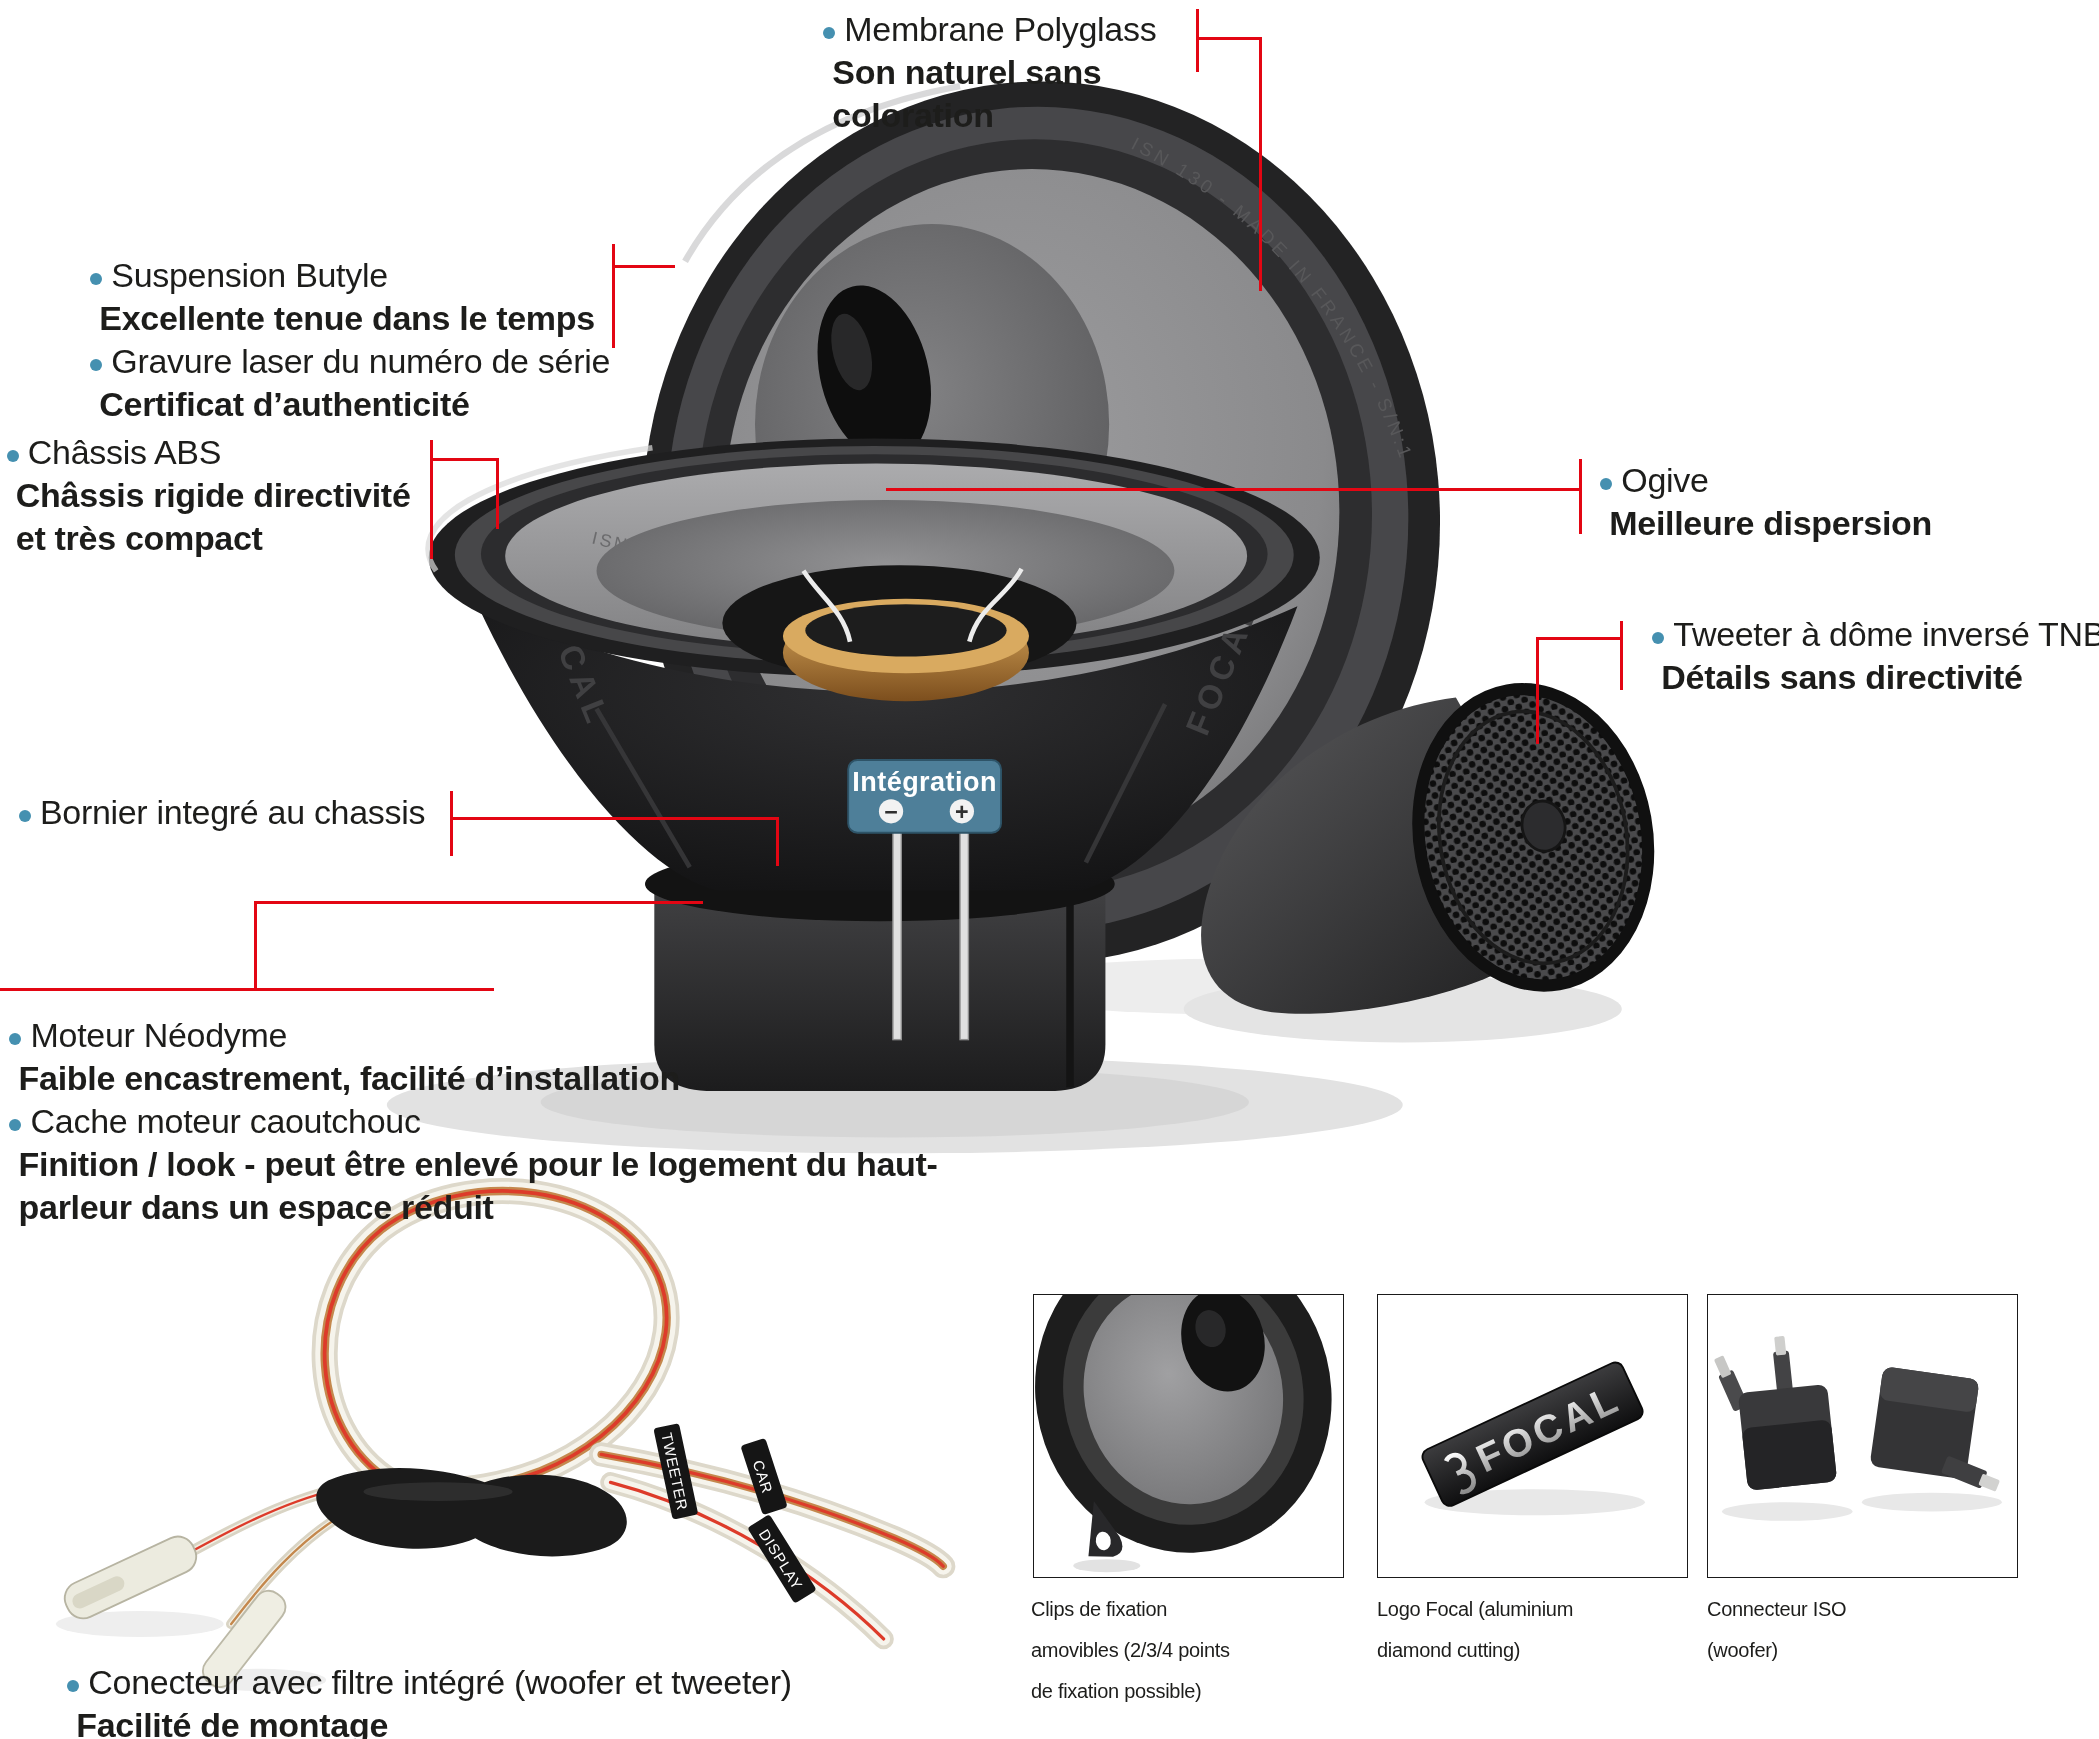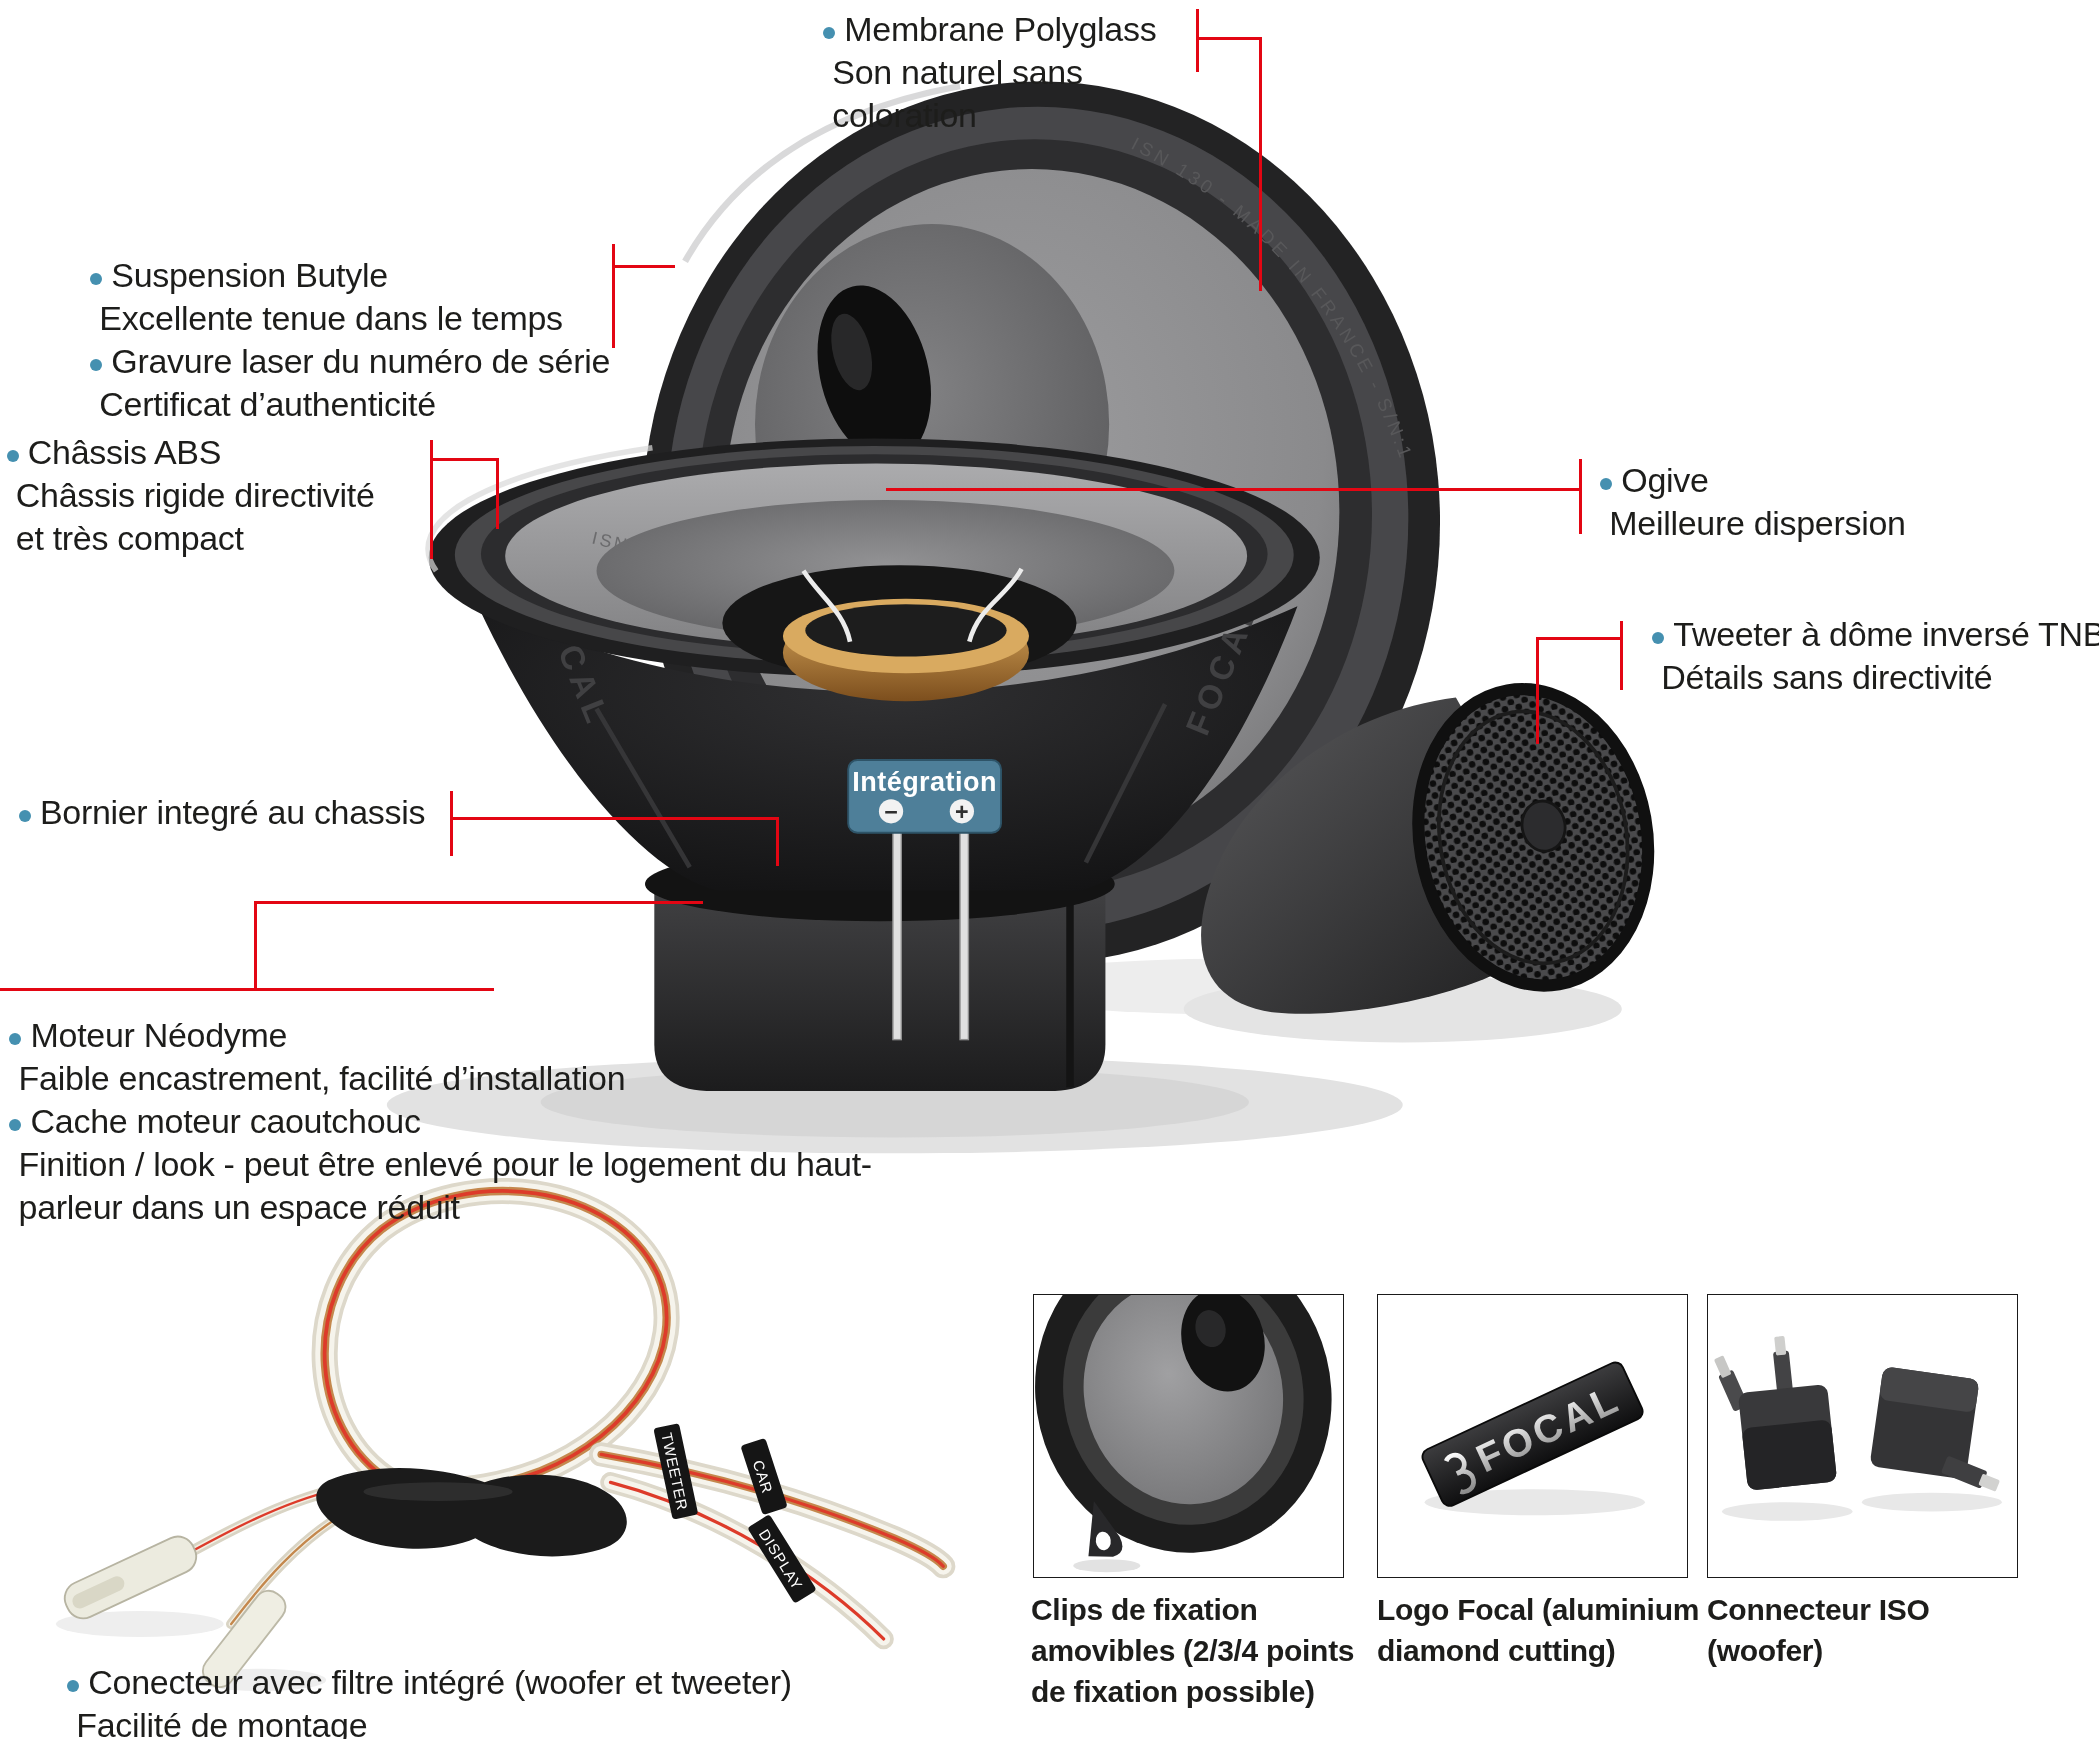--- a/index.html
+++ b/index.html
@@ -6,28 +6,28 @@
   #stage{position:relative;width:2099px;height:1740px;background:#fff;overflow:hidden;
          font-family:"Liberation Sans", sans-serif;color:#1d1d1b;}
   #art{position:absolute;left:0;top:0;}
   
   .cl{position:absolute;background:#e30613;}
   .cl.h{height:2.8px;}
   .cl.v{width:2.8px;}
   
   .ann{position:absolute;font-size:34px;line-height:43px;letter-spacing:-0.3px;white-space:nowrap;}
   .ann .line{display:block;}
-  .ann .line.bold{font-weight:normal;padding-left:9.3px;}
+  .ann .line.bold{font-weight:bold;padding-left:9.3px;}
   .ann .line.reg{font-weight:normal;}
   .bullet{display:inline-block;width:12px;height:12px;border-radius:50%;
           background:#4590b0;margin-right:9.3px;vertical-align:1.9px;}
   
   .thumb{position:absolute;width:311px;height:284px;border:1.9px solid #1a1a1a;background:#fff;
          box-sizing:border-box;overflow:hidden;}
-  .caption{position:absolute;font-size:30px;line-height:41px;letter-spacing:-0.3px;white-space:nowrap;font-weight:bold;}
+  .caption{position:absolute;font-size:20px;line-height:41px;letter-spacing:-0.3px;white-space:nowrap;}
 </style>
 </head>
 <body>
 
 <div id="stage">
 
   <svg id="art" width="2099" height="1740" viewBox="0 0 2252 1866">
     <defs>
       <radialGradient id="bgCone" cx="45%" cy="40%" r="75%">
         <stop offset="0%" stop-color="#9c9c9e"></stop>

